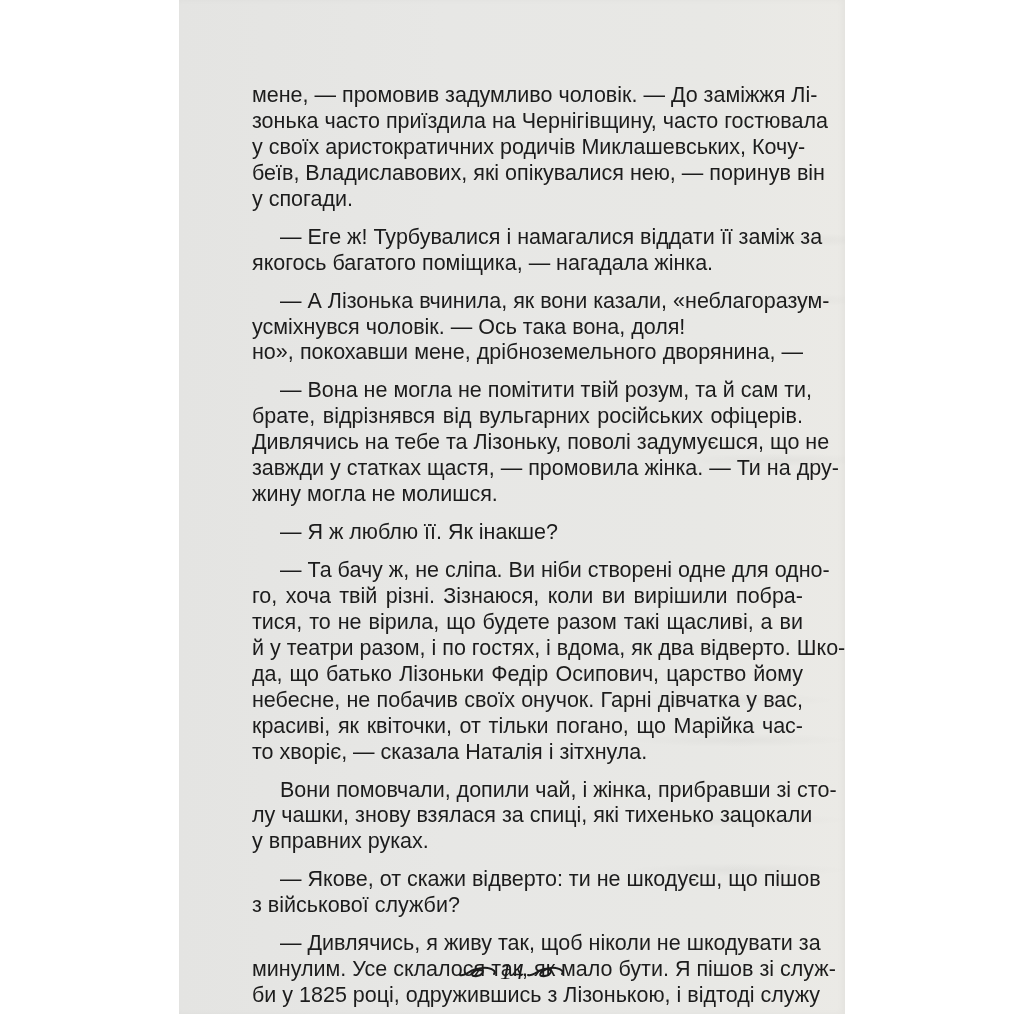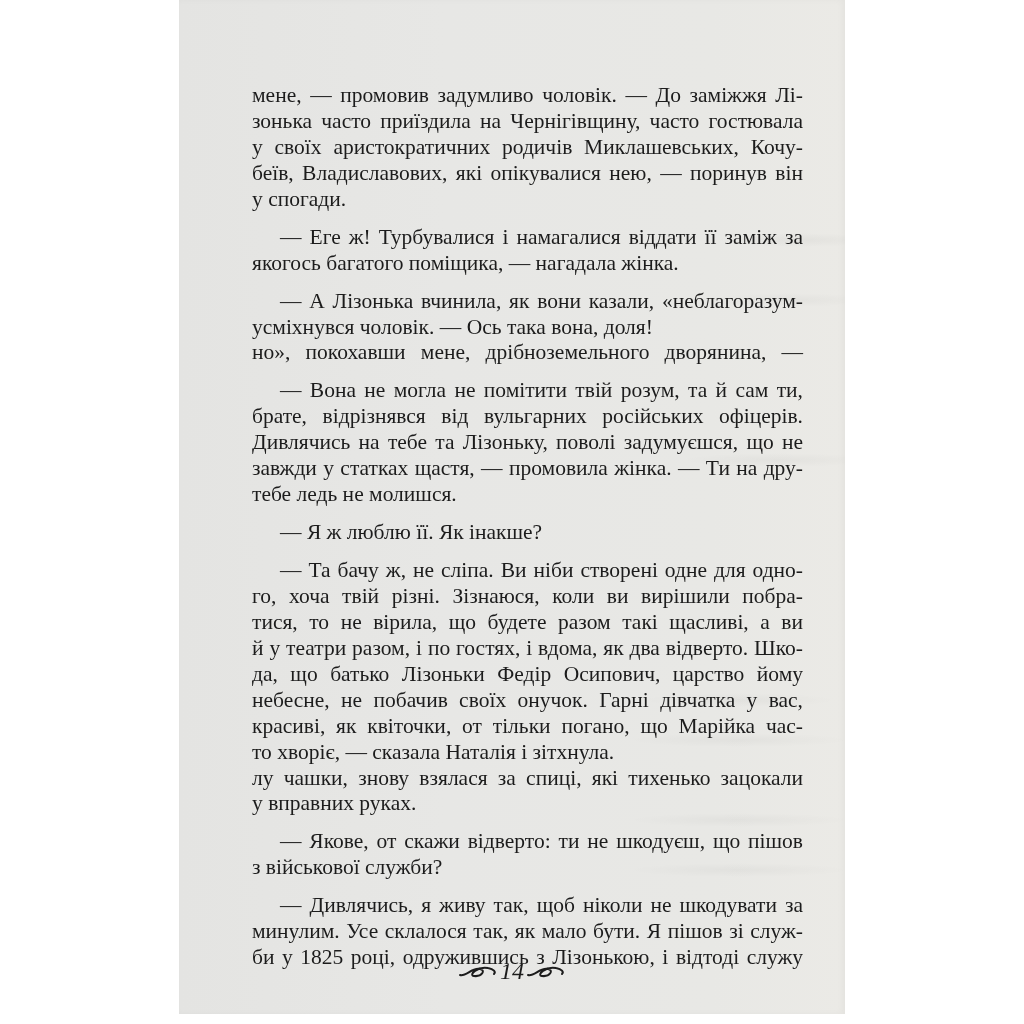--- a/index.html
+++ b/index.html
@@ -33,21 +33,21 @@
         radial-gradient(ellipse 140px 10px at 560px 700px, rgba(0,0,0,0.03), transparent 70%),
         radial-gradient(ellipse 160px 10px at 560px 740px, rgba(0,0,0,0.03), transparent 70%),
         radial-gradient(ellipse 160px 10px at 560px 820px, rgba(0,0,0,0.03), transparent 70%),
         radial-gradient(ellipse 160px 10px at 560px 870px, rgba(0,0,0,0.03), transparent 70%);
     }
     .text-block {
       position: absolute;
       left: 73px;
       top: 83px;
       width: 551px;
-      font-family: Liberation Serif, serif;
+      font-family: Liberation Sans, sans-serif;
       font-size: 21.5px;
       line-height: 25.95px;
       color: #1c1c1c;
     }
     .text-block p {
       margin: 0;
       text-align: justify;
       text-align-last: auto;
     }
     .line {
@@ -107,40 +107,41 @@
       <span class="line indent">— А Лізонька вчинила, як вони казали, «неблагоразум-</span>
       <span class="line last">усміхнувся чоловік. — Ось така вона, доля!</span>
       <span class="line">но», покохавши мене, дрібноземельного дворянина, —</span>
     </p>
 
     <p>
       <span class="line indent">— Вона не могла не помітити твій розум, та й сам ти,</span>
       <span class="line">брате, відрізнявся від вульгарних російських офіцерів.</span>
       <span class="line">Дивлячись на тебе та Лізоньку, поволі задумуєшся, що не</span>
       <span class="line">завжди у статках щастя, — промовила жінка. — Ти на дру-</span>
-      <span class="line last">тебе ледь не молишся.</span>
+      <span class="line last">жину могла не молишся.</span>
     </p>
 
     <p>
       <span class="line indent last">— Я ж люблю її. Як інакше?</span>
     </p>
 
     <p>
       <span class="line indent">— Та бачу ж, не сліпа. Ви ніби створені одне для одно-</span>
       <span class="line">го, хоча твій різні. Зізнаюся, коли ви вирішили побра-</span>
       <span class="line">тися, то не вірила, що будете разом такі щасливі, а ви</span>
       <span class="line">й у театри разом, і по гостях, і вдома, як два відверто. Шко-</span>
       <span class="line">да, що батько Лізоньки Федір Осипович, царство йому</span>
       <span class="line">небесне, не побачив своїх онучок. Гарні дівчатка у вас,</span>
       <span class="line">красиві, як квіточки, от тільки погано, що Марійка час-</span>
       <span class="line last">то хворіє, — сказала Наталія і зітхнула.</span>
     </p>
 
 
     <p>
+      <span class="line indent">Вони помовчали, допили чай, і жінка, прибравши зі сто-</span>
       <span class="line">лу чашки, знову взялася за спиці, які тихенько зацокали</span>
       <span class="line last">у вправних руках.</span>
     </p>
 
     <p>
       <span class="line indent">— Якове, от скажи відверто: ти не шкодуєш, що пішов</span>
       <span class="line last">з військової служби?</span>
     </p>
 
     <p>

